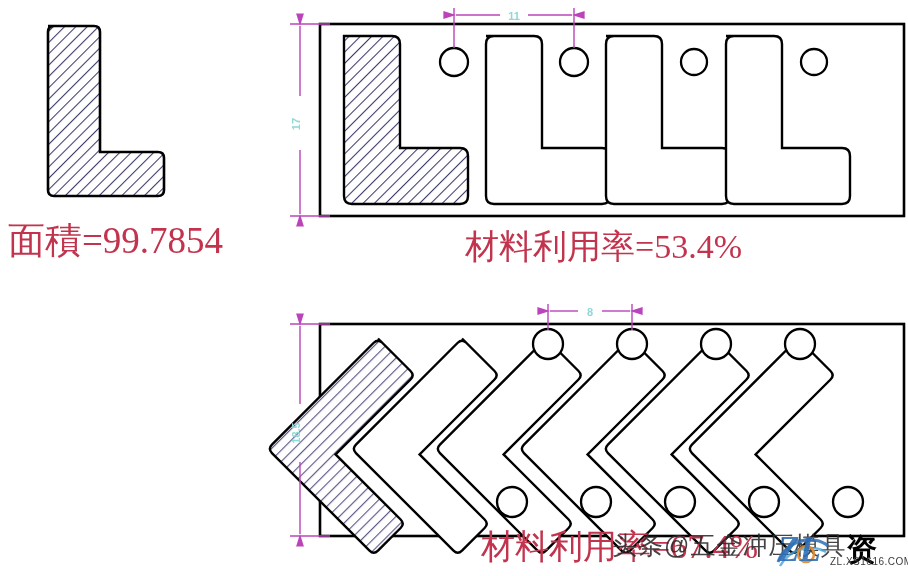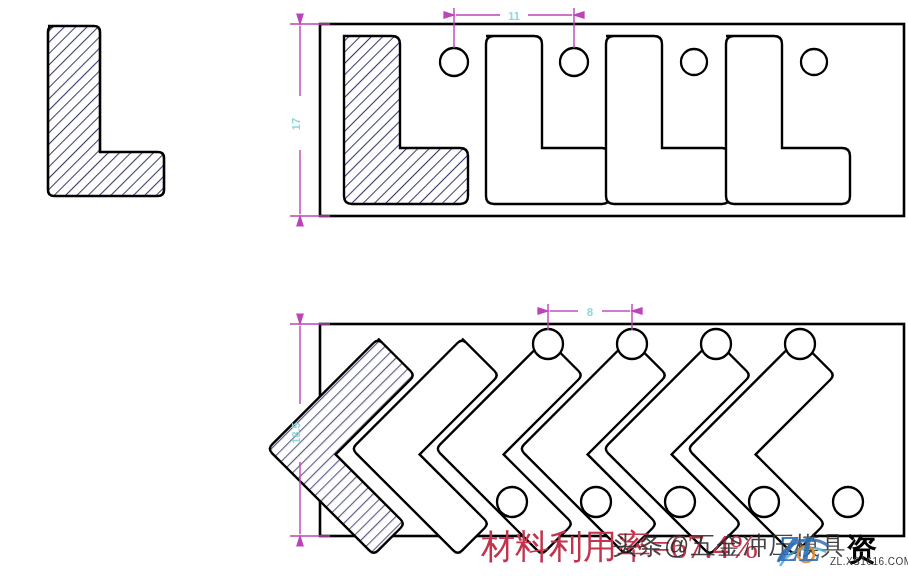--- a/index.html
+++ b/index.html
@@ -199,21 +199,23 @@
       <g stroke="#bb44bb" stroke-width="1.4">
         <line x1="290" y1="324" x2="330" y2="324"></line>
         <line x1="290" y1="536" x2="330" y2="536"></line>
         <line x1="300" y1="326" x2="300" y2="404" marker-start="url(#arrL)"></line>
         <line x1="300" y1="462" x2="300" y2="534" marker-end="url(#arrR)"></line>
       </g>
       <text class="dim-text" x="300" y="433" text-anchor="middle" transform="rotate(-90 300 433)">18.5</text>
     </g>
   </svg>
 
-
+  <div class="label" id="area-label">面積=99.7854</div>
+
+  <div class="label" id="util1-label">材料利用率=53.4%</div>
 
   <div class="label" id="util2-label">材料利用率=67.4%</div>
 
   <div class="wm-text" id="wm-main">头条@五金冲压模具</div>
 
   <div class="wm-logo">
     <svg class="swoosh" viewBox="0 0 54 38">
       <path d="M2,30 C10,8 38,2 52,14" fill="none" stroke="#2f6fb5" stroke-width="3" opacity=".85"></path>
       <path d="M4,34 C14,16 36,12 50,20" fill="none" stroke="#46a0d8" stroke-width="2.4" opacity=".8"></path>
       <circle cx="30" cy="22" r="8" fill="none" stroke="#e08a2a" stroke-width="2.6" opacity=".9"></circle>

